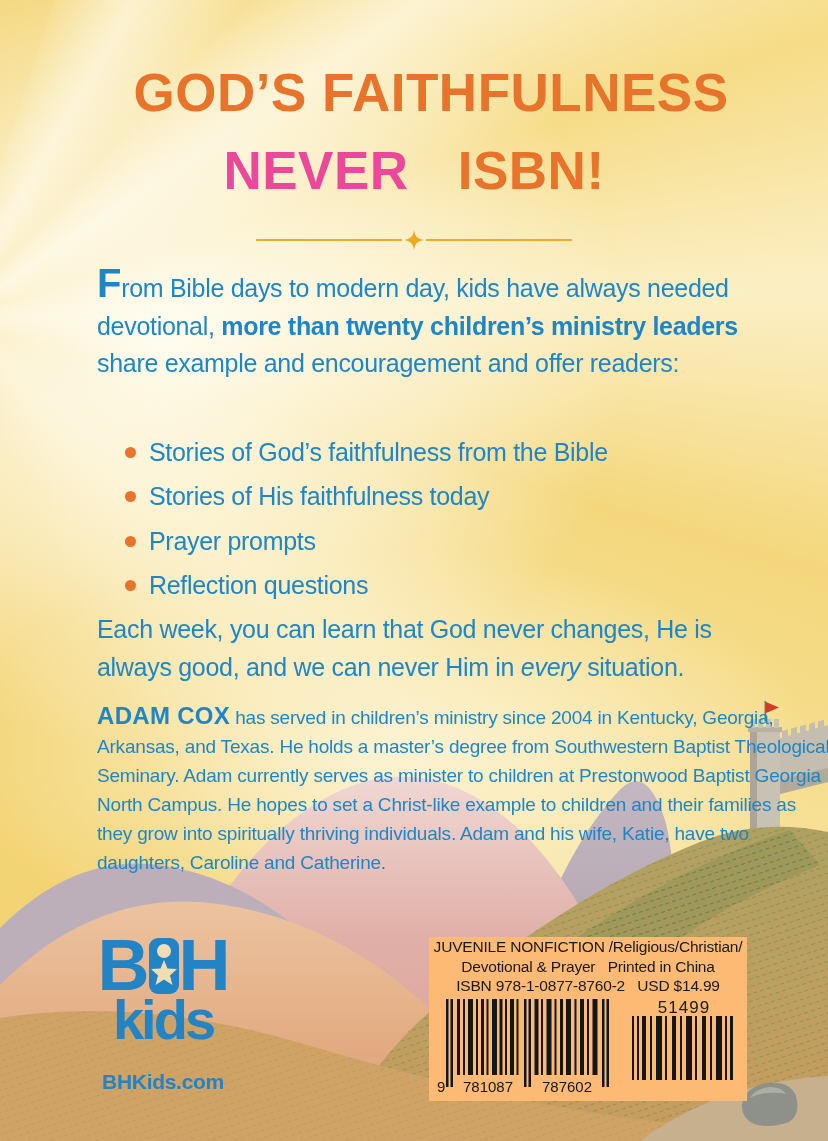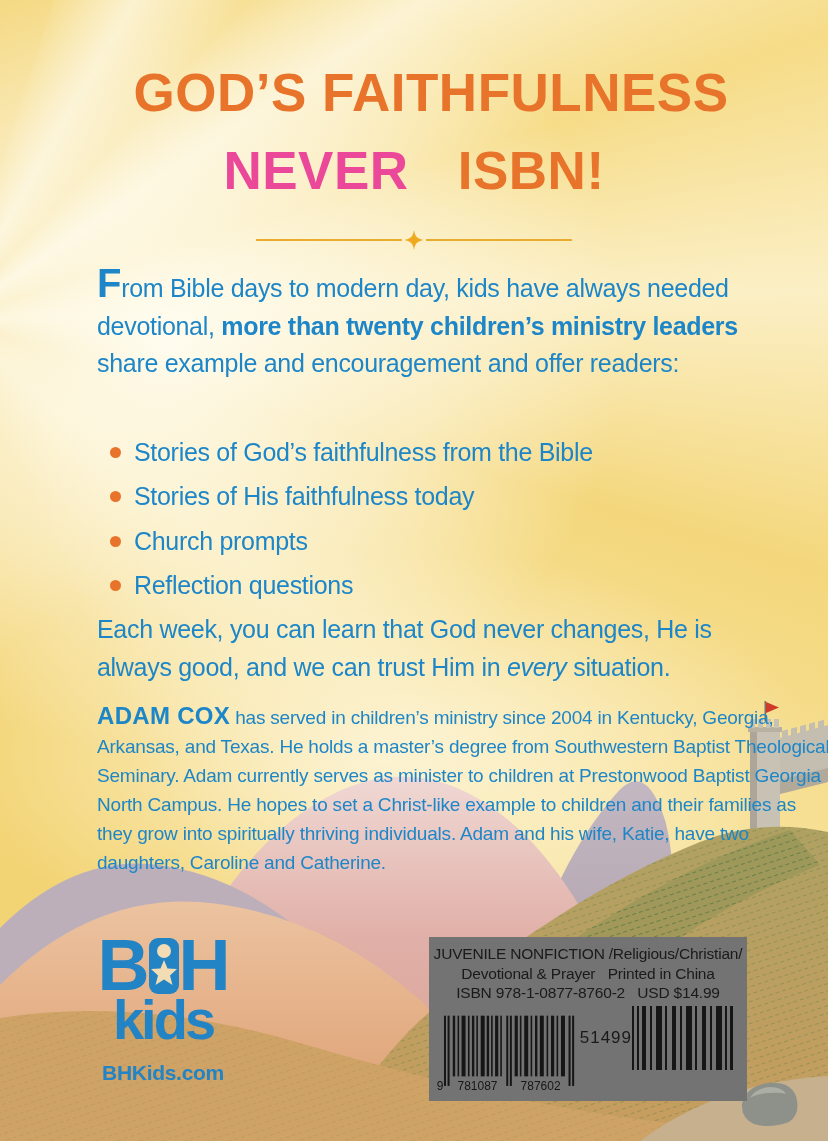--- a/index.html
+++ b/index.html
@@ -28,40 +28,40 @@
   
   .divider{position:absolute;top:229px;left:50%;transform:translateX(-50%);
     width:316px;display:flex;align-items:center;}
   .divider .line{flex:1;height:2px;background:#E9AC2F;}
   .divider svg{margin:0 2px;}
   
   .copy{color:#1C86C8;white-space:nowrap;}
   .intro{position:absolute;top:265px;left:97px;font-size:25px;line-height:37.5px;letter-spacing:-.3px;}
   .dropcap{font-size:40px;font-weight:700;}
   .intro b,.closing b{font-weight:700;}
-  .bullets{position:absolute;top:430px;left:110px;font-size:25px;letter-spacing:-.3px;}
+  .bullets{position:absolute;top:430px;left:125px;font-size:25px;letter-spacing:-.3px;}
   .bullet-row{display:flex;align-items:center;height:44.5px;}
   .dot{width:11px;height:11px;border-radius:50%;background:#E8732A;margin-right:13px;flex:none;}
   .closing{position:absolute;top:611px;left:97px;font-size:25px;line-height:37.5px;letter-spacing:-.3px;}
   
   .bio{position:absolute;top:701px;left:97px;font-size:19px;line-height:29px;letter-spacing:-.2px;}
   .bio-name{font-size:24px;font-weight:800;letter-spacing:.3px;}
   
   .logo{position:absolute;left:84px;top:936px;width:158px;text-align:center;color:#2283C5;}
   .logo-row{display:flex;justify-content:center;align-items:flex-start;line-height:.82;}
   .logo-letter{font-size:72px;font-weight:800;letter-spacing:-2px;}
   .logo-child{width:32px;height:58px;margin:2px -1px 0 0;}
   .logo-kids{font-size:56px;font-weight:800;letter-spacing:-3px;line-height:.8;margin-top:2px;}
-  .logo-site{font-size:21px;font-weight:700;letter-spacing:-.3px;margin-top:18px;}
+  .logo-site{font-size:21px;font-weight:700;letter-spacing:-.3px;margin-top:27px;}
   
   .barcode-box{position:absolute;left:429px;top:937px;width:318px;height:164px;
-    background:#737373;color:#1A1A1A;text-align:center;box-sizing:border-box;padding-top:7px;}
+    background:#fdba74;color:#1A1A1A;text-align:center;box-sizing:border-box;}
   .bc-line{font-size:15.5px;line-height:19.5px;letter-spacing:-.2px;white-space:pre;}
   .bc-codes{display:flex;justify-content:space-between;align-items:flex-start;padding:3px 11px 0 7px;}
-  .bc-sup{display:flex;flex-direction:row;align-items:center;}
+  .bc-sup{display:flex;flex-direction:column;align-items:center;}
   .bc-supnum{font-size:17px;line-height:17px;letter-spacing:1px;}
 </style>
 </head>
 <body>
 
 <div class="cover">
 
   <div class="sky"></div>
 
   <svg class="hills" viewBox="0 0 828 441" preserveAspectRatio="none" aria-hidden="true">
@@ -159,32 +159,32 @@
     <div class="bullet-row">
       <span class="dot"></span>
       <span>Stories of God’s faithfulness from the Bible</span>
     </div>
     <div class="bullet-row">
       <span class="dot"></span>
       <span>Stories of His faithfulness today</span>
     </div>
     <div class="bullet-row">
       <span class="dot"></span>
-      <span>Church prompts</span>
+      <span>Prayer prompts</span>
     </div>
     <div class="bullet-row">
       <span class="dot"></span>
       <span>Reflection questions</span>
     </div>
   </div>
 
   <div class="copy closing">
     <div>Each week, you can learn that God never changes, He is</div>
     <div>
-      <span>always good, and we can trust Him in </span><i>every</i><span> situation.</span>
+      <span>always good, and we can never Him in </span><i>every</i><span> situation.</span>
     </div>
   </div>
 
   <div class="copy bio">
     <div>
       <span class="bio-name">ADAM COX</span><span> has served in children’s ministry since 2004 in Kentucky, Georgia,</span>
     </div>
     <div>Arkansas, and Texas. He holds a master’s degree from Southwestern Baptist Theological</div>
     <div>Seminary. Adam currently serves as minister to children at Prestonwood Baptist Georgia</div>
     <div>North Campus. He hopes to set a Christ-like example to children and their families as</div>

